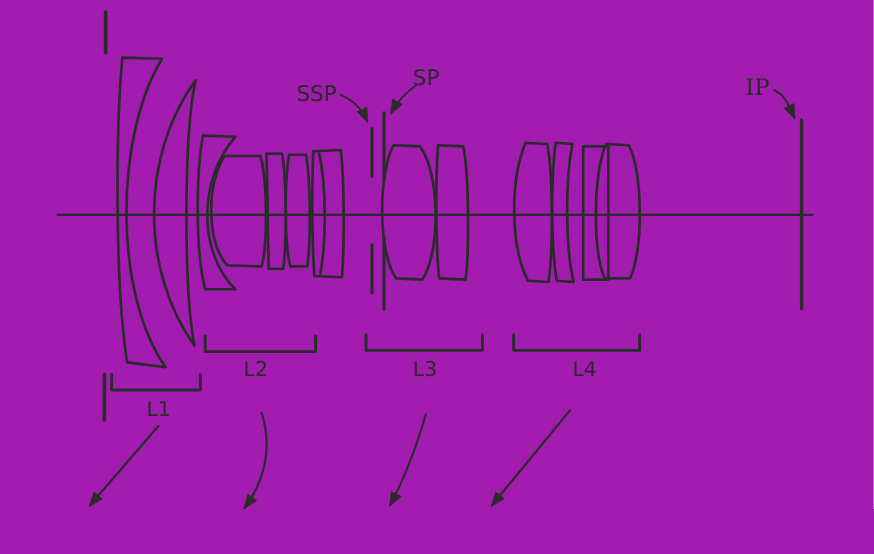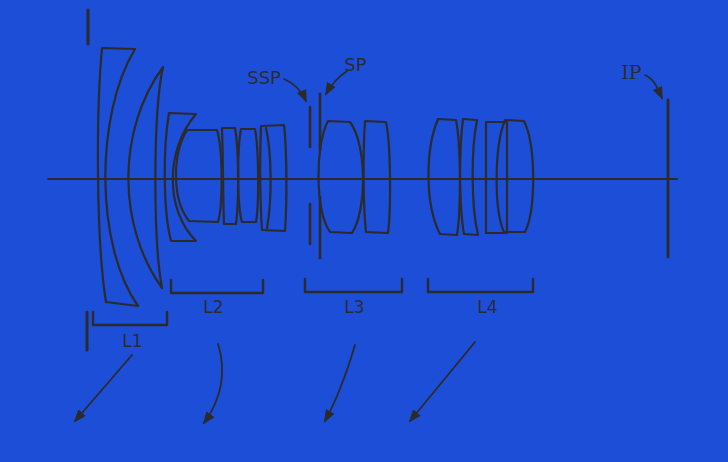--- a/index.html
+++ b/index.html
@@ -2,21 +2,21 @@
 <html><head>
 <meta charset="utf-8">
 <style>
   html, body { margin: 0; padding: 0; }
   body {
     width: 728px; height: 462px;
     background: #ffffff;
     font-family: "DejaVu Sans", sans-serif;
     overflow: hidden;
   }
-  .diagram-wrap { width: 728px; height: 462px; position: relative; background:#1d4ed8; }
+  .diagram-wrap { width: 728px; height: 462px; position: relative; background:#a21caf; }
   svg text { user-select: none; }
   .lbl   { font-family: "DejaVu Sans", sans-serif; font-size: 18px; fill: #2b2b2b; }
   .glbl  { font-family: "DejaVu Sans", sans-serif; font-size: 17px; fill: #2b2b2b; }
   .iplbl { font-family: "DejaVu Serif", serif;     font-size: 19px; fill: #2b2b2b; }
 </style>
 </head>
 <body>
 
 <div class="diagram-wrap">
 <svg width="728" height="462" viewBox="0 0 728 462">

